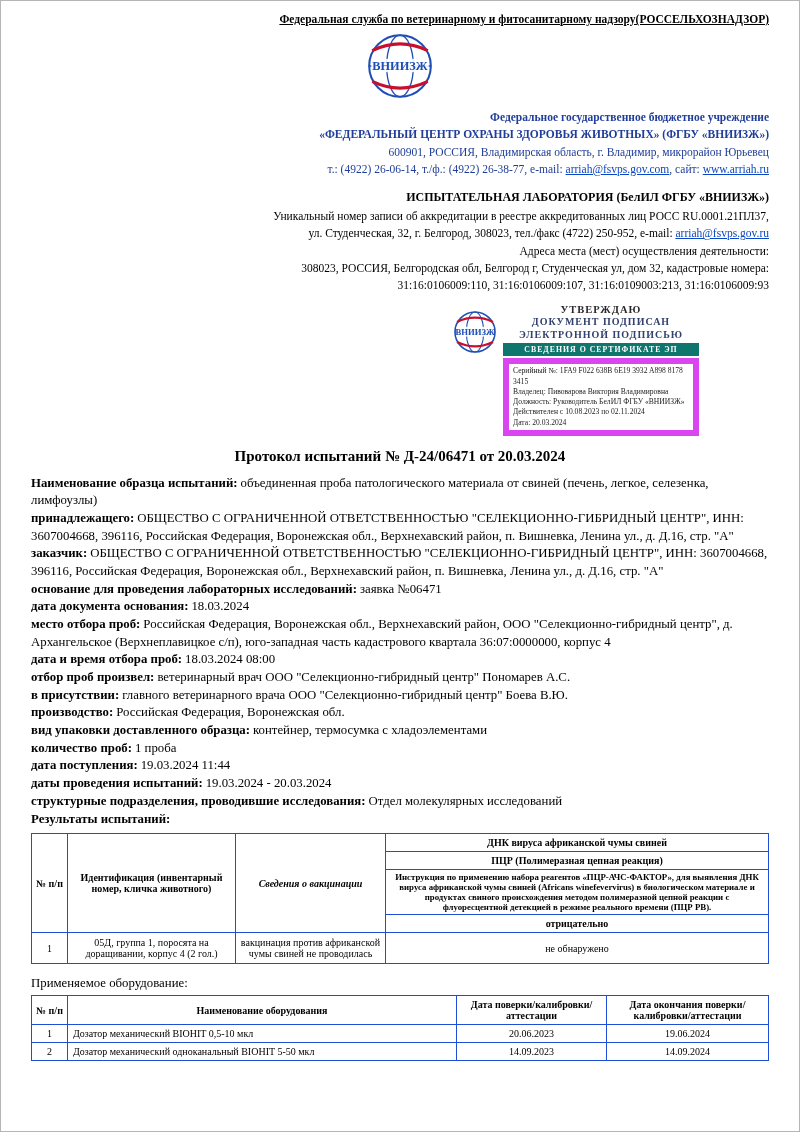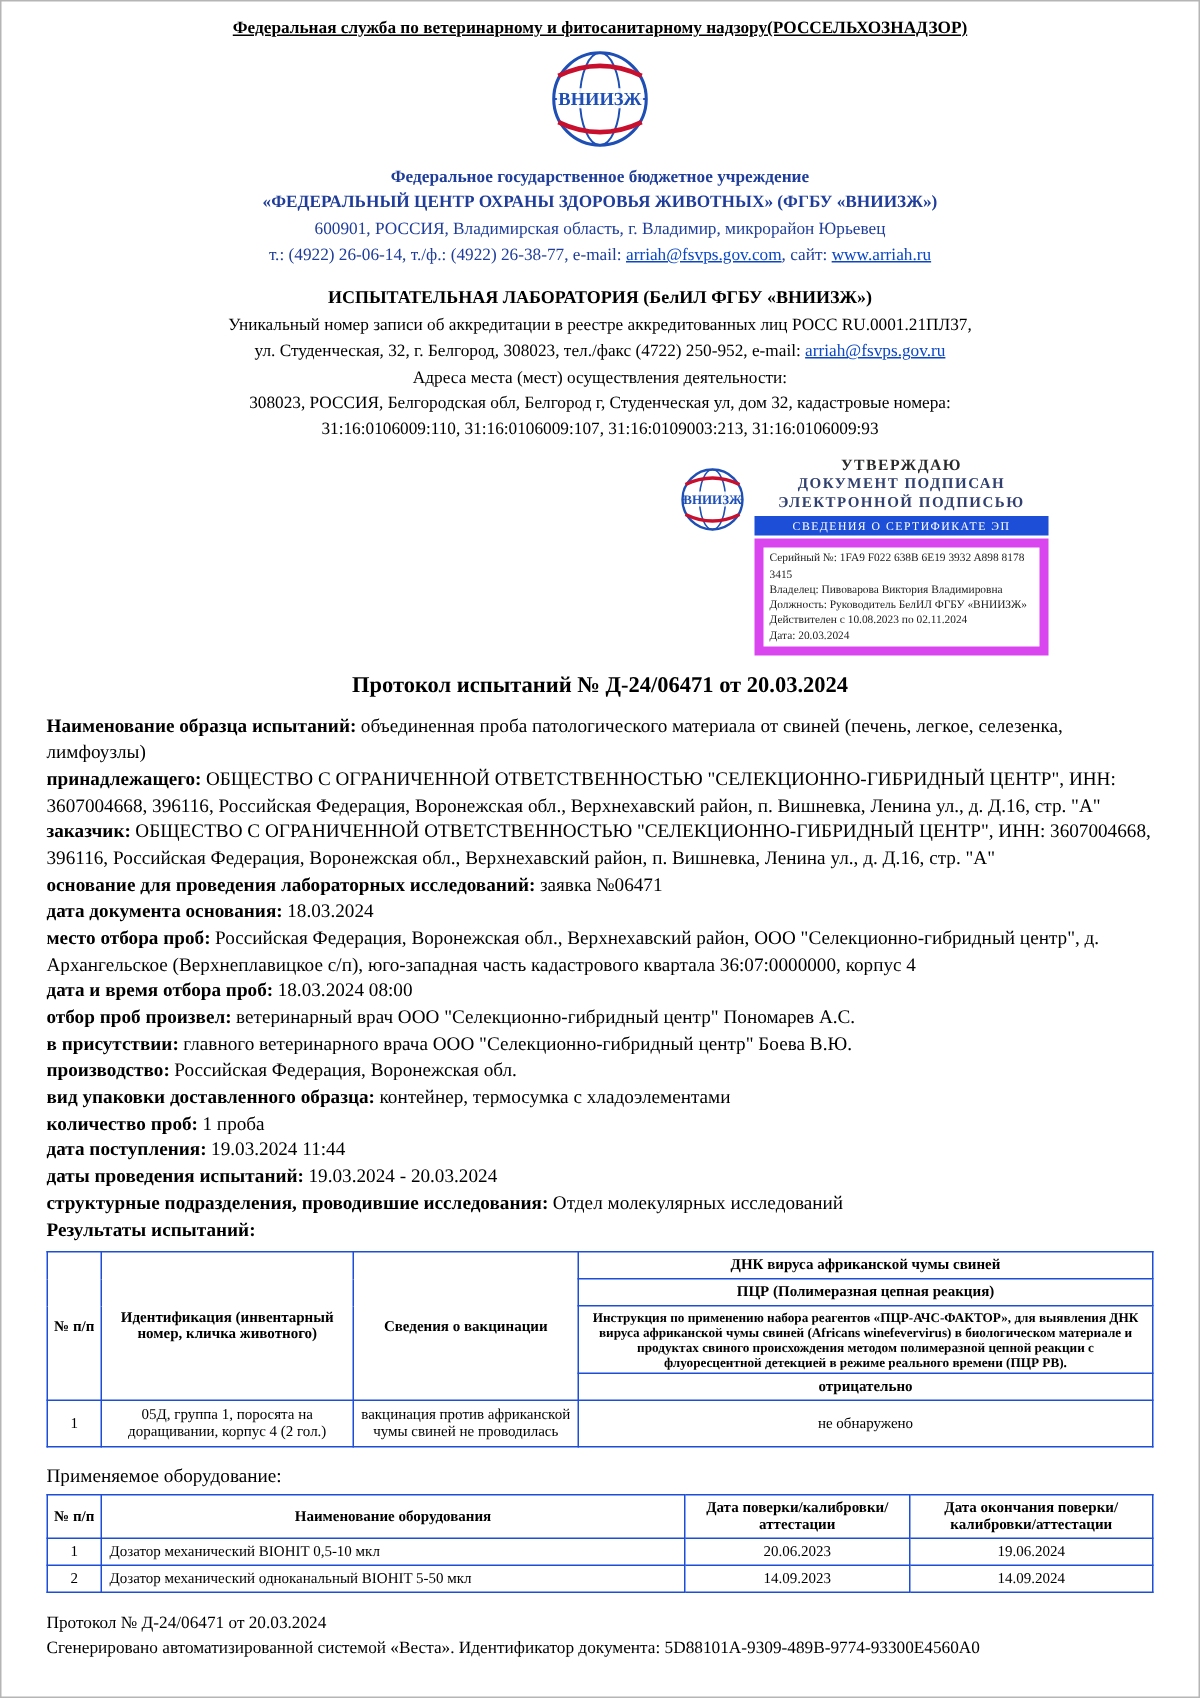--- a/index.html
+++ b/index.html
@@ -3,54 +3,54 @@
 <meta charset="utf-8">
 <style>
   * { margin:0; padding:0; box-sizing:border-box; }
   html,body { background:#fff; }
   .page {
     width:800px; min-height:1132px; margin:0 auto;
     border:1px solid #b5b5b5; background:#fff;
     font-family:"Liberation Serif","DejaVu Serif",serif;
     color:#000; padding:12px 30px 10px;
   }
-  .center { text-align:center; }
+  .center { text-align:right; }
   .hdr-agency { font-weight:bold; text-decoration:underline; font-size:11.5px; }
   .logo-wrap { text-align:center; margin:4px 0 2px; }
   .inst { color:#1f3d99; font-size:11.5px; line-height:1.5; }
   .inst .b { font-weight:bold; }
   a.link { color:#0b46c4; text-decoration:underline; cursor:pointer; }
   .lab { font-size:11.5px; line-height:1.5; margin-top:10px; }
   .lab-title { font-weight:bold; font-size:12px; margin-bottom:2px; }
 
   .stamp-row { display:flex; justify-content:flex-end; margin:10px 70px 4px 0; }
   .stamp { display:flex; align-items:flex-start; width:248px; }
   .stamp-logo { flex:0 0 52px; padding-top:4px; }
   .stamp-body { flex:1; text-align:center; }
   .st-approve { font-weight:bold; font-size:10.5px; color:#2a2a2a; letter-spacing:1px; }
   .st-line { font-weight:bold; font-size:10px; color:#31406e; letter-spacing:1px; line-height:1.3; }
-  .st-bar { background:#1d4ed8; color:#fff; font-size:7.8px; font-weight:normal; letter-spacing:1px; padding:2px 0; margin:2px 0; }
+  .st-bar { background:#0f766e; color:#fff; font-size:7.8px; font-weight:bold; letter-spacing:1px; padding:2px 0; margin:2px 0; }
   .st-box { border:6px solid #d946ef; text-align:left; font-size:7.6px; line-height:1.35; padding:2px 4px; color:#1c1c1c; }
 
   .doc-title { font-weight:bold; font-size:15px; text-align:center; margin:12px 0 10px; }
 
   .field { font-size:12.8px; line-height:1.38; }
   .field b { margin-right:3px; }
   .results-label { font-weight:bold; font-size:12.8px; margin-top:2px; }
 
   table { border-collapse:collapse; width:100%; }
   td, th { border:1px solid #1d4ed8; vertical-align:middle; }
 
   .rtable { margin-top:6px; font-size:10px; }
   .rtable .hc { font-weight:bold; text-align:center; padding:3px 4px; }
   .rtable .instr { font-size:8.8px; padding:2px 8px; }
   .rtable .dc { text-align:center; padding:4px 4px; }
   .col-num { width:36px; }
   .col-id { width:168px; }
-  .col-vacc { width:150px; }
+  .col-vacc { width:150px;font-style:italic; }
 
   .equip-label { font-weight:normal; font-size:12.8px; margin-top:12px; margin-bottom:4px; }
   .etable { font-size:10px; }
   .etable .hc { font-weight:bold; text-align:center; padding:3px 4px; }
   .etable .name { text-align:left; padding:3px 5px; }
   .etable .dc { text-align:center; padding:3px 4px; }
   .e-num { width:36px; }
   .e-date { width:150px; }
   .e-end { width:162px; }
 
@@ -185,18 +185,14 @@
     </tr>
     <tr>
       <td class="dc">2</td>
       <td class="name">Дозатор механический одноканальный BIOHIT 5-50 мкл</td>
       <td class="dc">14.09.2023</td>
       <td class="dc">14.09.2024</td>
     </tr>
   </tbody>
     </table>
 
-  <div class="footer">
-    <div>Протокол № Д-24/06471 от 20.03.2024</div>
-    <div>Сгенерировано автоматизированной системой «Веста». Идентификатор документа: 5D88101A-9309-489B-9774-93300E4560A0</div>
-  </div>
 
 </div>
 
 </body></html>

